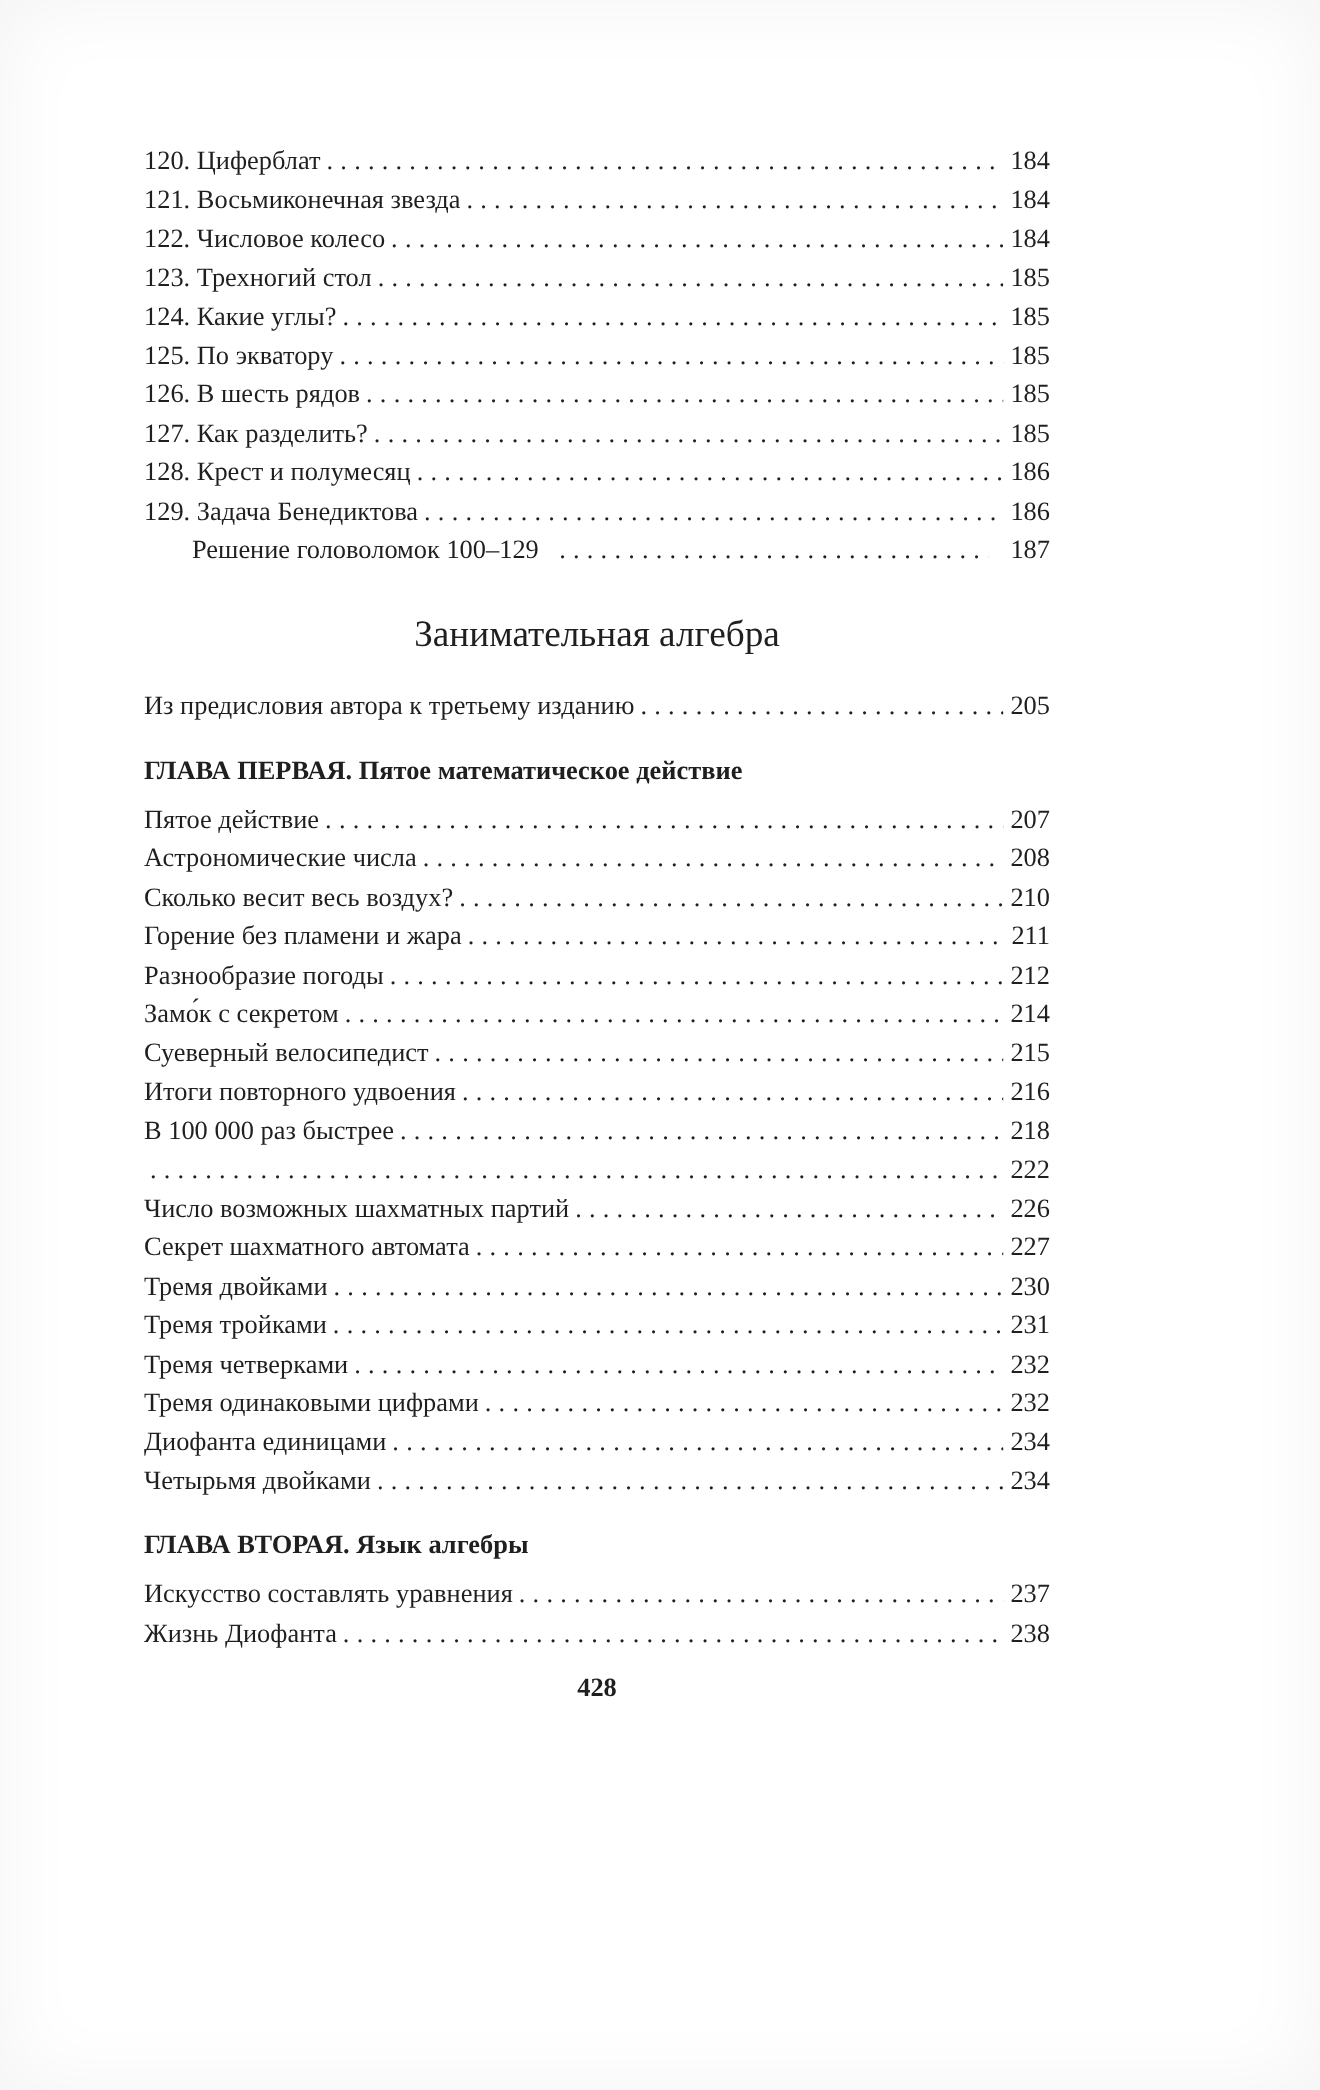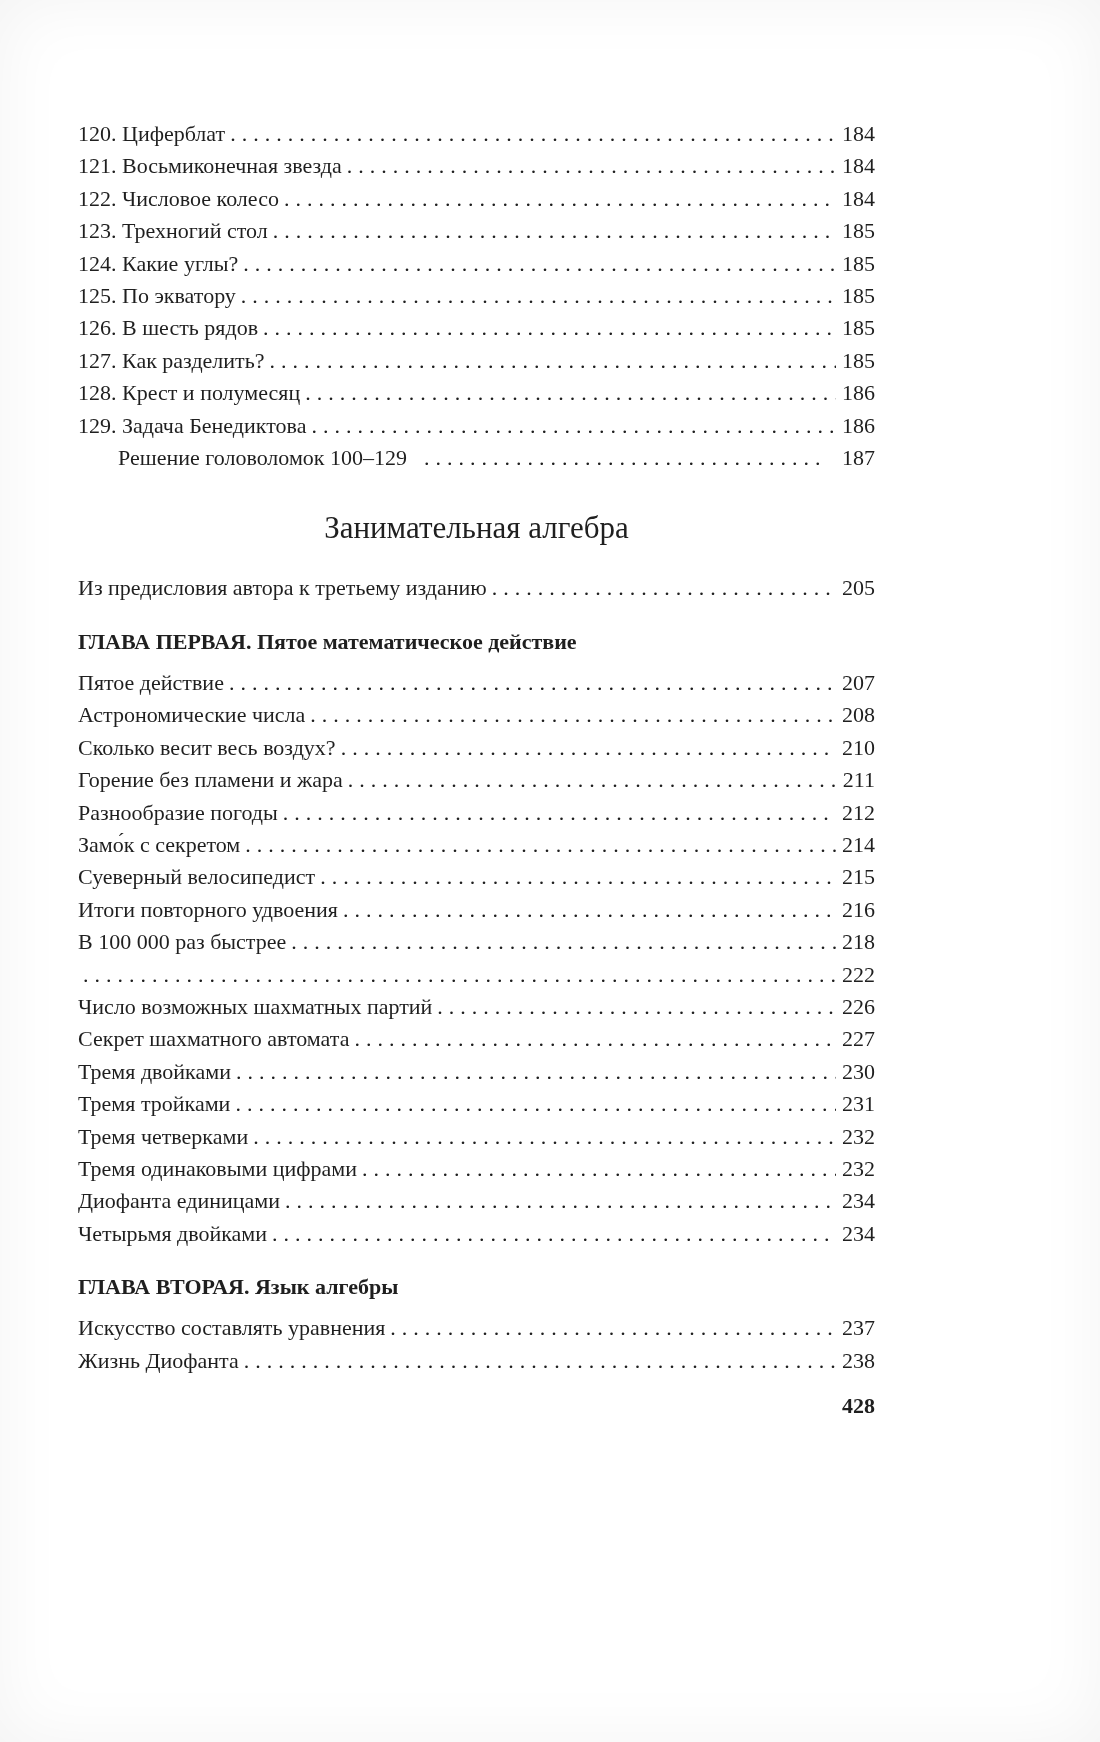--- a/index.html
+++ b/index.html
@@ -7,21 +7,21 @@
   body {
     width: 1100px;
     height: 1742px;
     overflow: hidden;
     position: relative;
     font-family: "Liberation Serif", "DejaVu Serif", serif;
     color: #1f1f1f;
     box-shadow: inset 0 0 70px rgba(0,0,0,0.05);
   }
   .page-inner {
-    padding: 118px 225px 0 78px; 
+    padding: 118px 225px 0 120px; 
   }
   .toc-row {
     display: flex;
     align-items: baseline;
     font-size: 22px;
     line-height: 32.4px;
   }
   .toc-row.indent { padding-left: 40px; gap: 12px; }
   .toc-label { white-space: nowrap; }
   .leader {
@@ -42,21 +42,21 @@
     font-weight: normal;
     margin: 36px 0 26px 0;
   }
   .chapter-heading {
     font-weight: bold;
     font-size: 22px;
     line-height: 30px;
     margin: 22px 0 10px 0;
   }
   .page-footer {
-    text-align: right;
+    text-align: center;
     font-size: 22px;
     font-weight: bold;
     margin-top: 16px;
   }
 </style>
 </head>
 <body>
 
 <div class="page-inner">
   <div>

